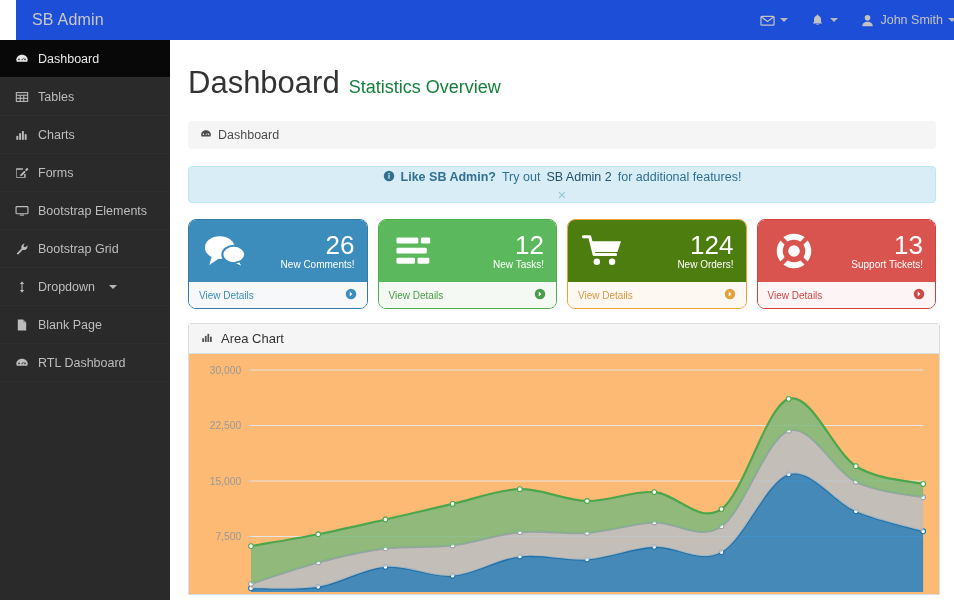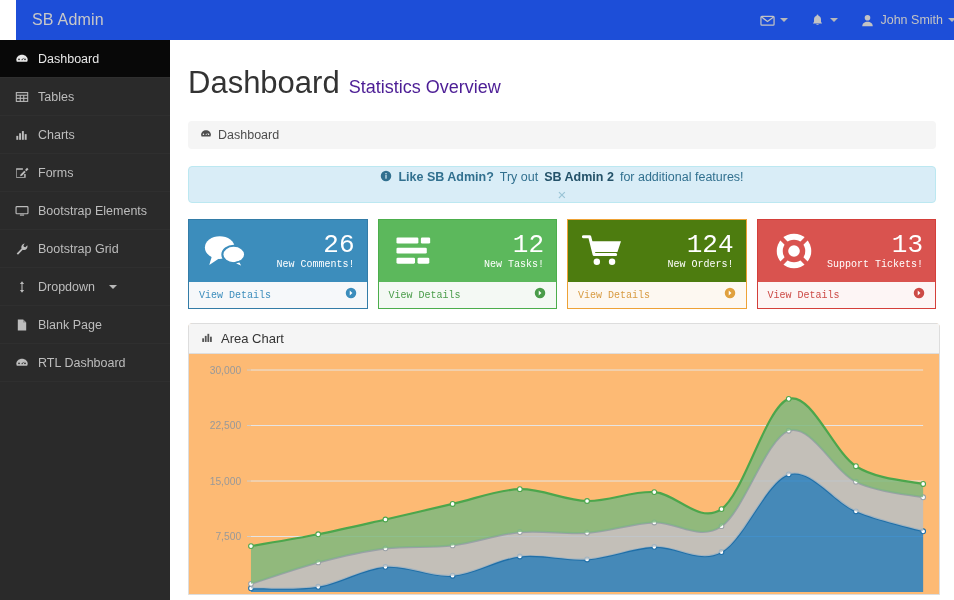--- a/index.html
+++ b/index.html
@@ -53,43 +53,43 @@
   
   #main {
     position:absolute; top:40px; left:170px; width:784px; height:560px;
     background:#fff; overflow:hidden;
   }
   #page-head { padding:26px 18px 0 18px; }
   #page-head h1 {
     margin:0; font-weight:400; font-size:31px; color:#333; line-height:1.1;
     display:flex; align-items:baseline; gap:9px;
   }
-  #page-head h1 small { font-size:18px; color:#4c1d95; font-weight:400;text-align:right; }
+  #page-head h1 small { font-size:18px; color:#15803d; font-weight:400;text-align:right; }
 
   #breadcrumb {
     margin:21px 18px 0 18px; height:28px;
     background:#f5f5f5; border-radius:4px;
     display:flex; align-items:center; gap:6px;
     padding:0 12px; font-size:12.5px; color:#4d4d4d;
   }
 
   #alert {
     margin:17px 18px 0 18px; height:37px;
     background:#d9edf7; border:1px solid #bce8f1; border-radius:4px;
     display:flex; align-items:center; padding:0 12px;
     color:#31708f; font-size:12.5px;flex-direction:column;
   }
   #alert .alert-text { flex:1; display:flex; align-items:center; gap:6px; }
   #alert b { font-weight:bold; }
-  #alert .a-link { color:#245269; text-decoration:none; font-weight:bold; }
+  #alert .a-link { color:#245269; text-decoration:none; font-weight:normal; }
   #alert .close-x { color:#9ac4d6; font-size:15px; cursor:pointer; line-height:1; }
 
   
   #panels { display:flex; gap:10px; margin:16px 18px 0 18px; }
-  .panel { flex:1; border-radius:0; overflow:hidden; border:1px solid transparent;font-family:Liberation Mono, monospace; }
+  .panel { flex:1; border-radius:8px; overflow:hidden; border:1px solid transparent; }
   .panel-body {
     height:62px; display:flex; align-items:center;
     padding:0 10px; color:#fff;
   }
   .p-ico { width:52px; flex:0 0 52px; display:flex; align-items:center; justify-content:center; }
   .p-ico svg { display:block; }
   .p-txt { flex:1; text-align:right; padding-right:2px; }
   .p-num { font-size:26px; line-height:1.05; font-weight:400; }
   .p-lbl { font-size:10px; }
   .panel-foot {

